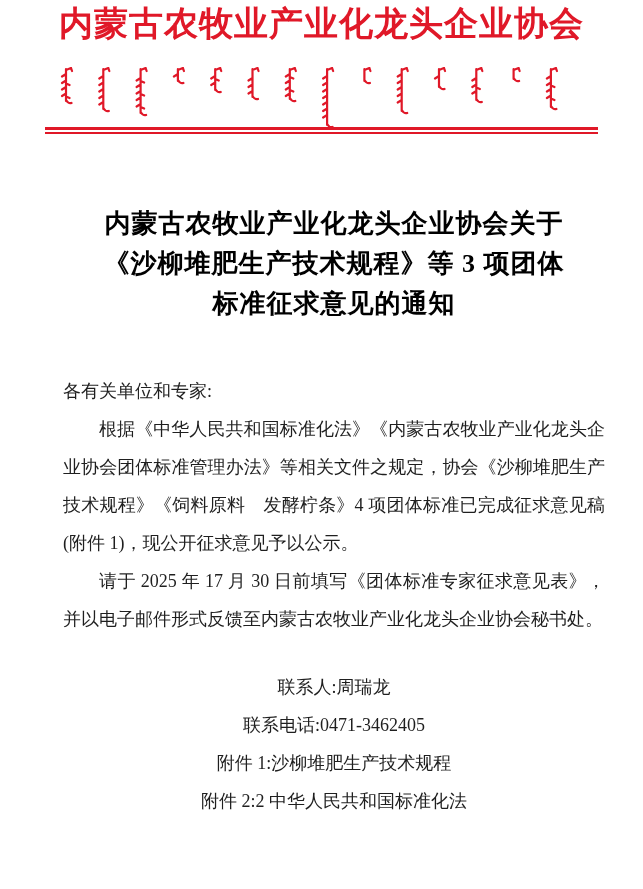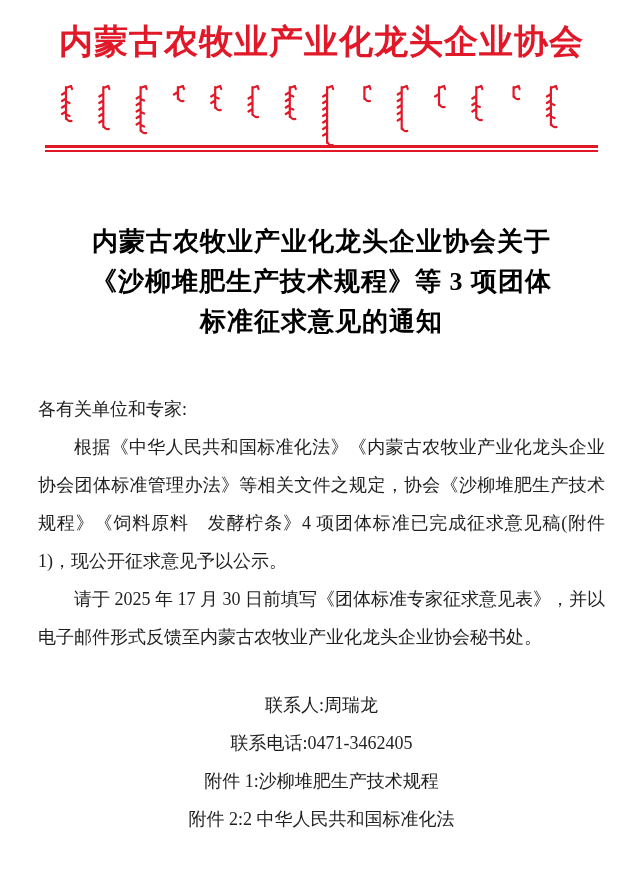--- a/index.html
+++ b/index.html
@@ -9,40 +9,40 @@
   }
   *{margin:0;padding:0;box-sizing:border-box;}
   html,body{background:#888;}
   body{display:flex;justify-content:center;}
   .page{
     width:643px;height:889px;background:var(--page);
     font-family:"Liberation Serif","DejaVu Serif",serif;
     color:var(--ink);overflow:hidden;position:relative;
   }
   
-  .letterhead{padding-top:18px;}
+  .letterhead{}
   .org-name{
     text-align:center;
     font-size:34px;font-weight:bold;color:var(--red);
     letter-spacing:1px;line-height:48px;white-space:nowrap;
   }
   .mongol-band{display:block;width:643px;height:60px;margin-top:19px;}
   .red-rule{
     height:7px;margin:0 45px;
     border-top:3px solid var(--red);
     border-bottom:2px solid var(--red);
   }
   
   .doc-title{
     margin-top:70px;text-align:center;
     font-size:26px;font-weight:bold;color:#000;
     line-height:40px;letter-spacing:1px;
   }
   
-  .doc-body{padding:0 38px;font-size:18px;line-height:38px;}
+  .doc-body{padding:0 38px;font-size:18px;line-height:38px;margin-left:25px;}
   .salutation{margin-top:48px;}
   .para{text-align:justify;text-align-last:left;text-indent:2em;}
   .contact-block{margin-top:30px;text-align:center;}
   .contact-line{white-space:nowrap;}
 </style>
 </head>
 <body>
 
 <div class="page">
 

